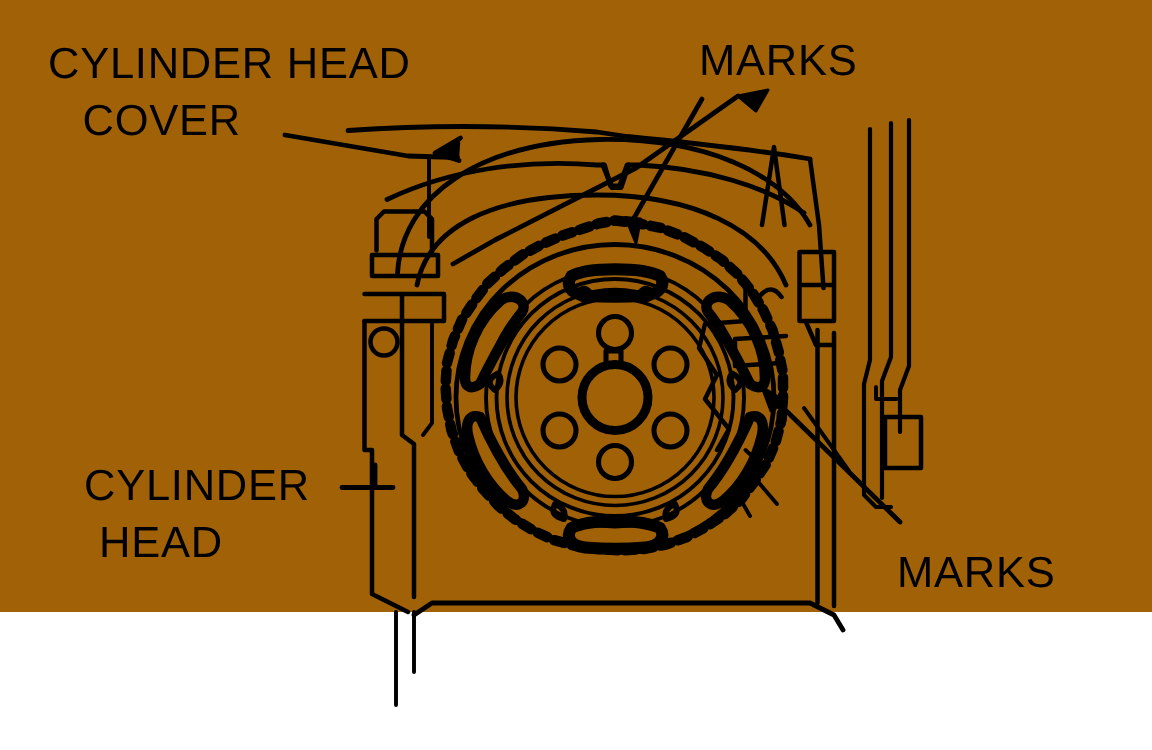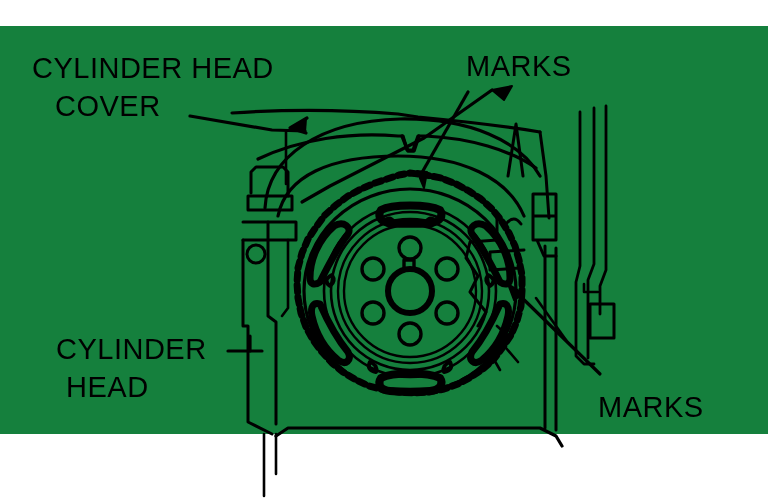--- a/index.html
+++ b/index.html
@@ -11,22 +11,21 @@
   body {
     width: 768px;
     height: 500px;
     overflow: hidden;
     font-family: "Liberation Sans", sans-serif;
   }
   #diagram-root {
     position: relative;
     width: 768px;
     height: 408px;
-    background: #15803d;
-    margin-top: 26px;
+    background: #a16207;
   }
   svg.fig {
     position: absolute;
     top: 0;
     left: 0;
     width: 768px;
     height: 500px;
     display: block;
   }
   .lbl {

